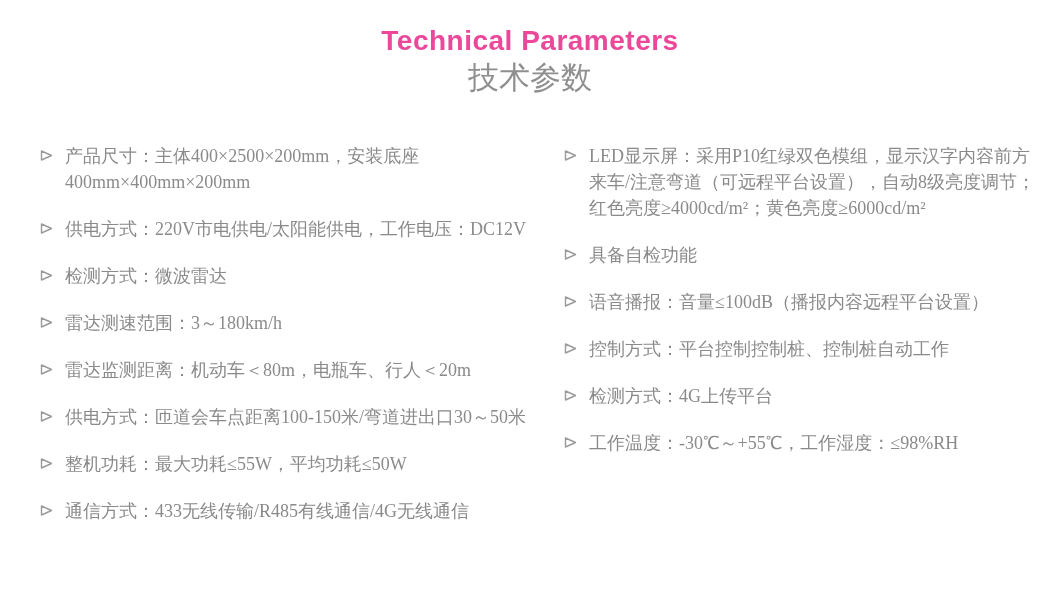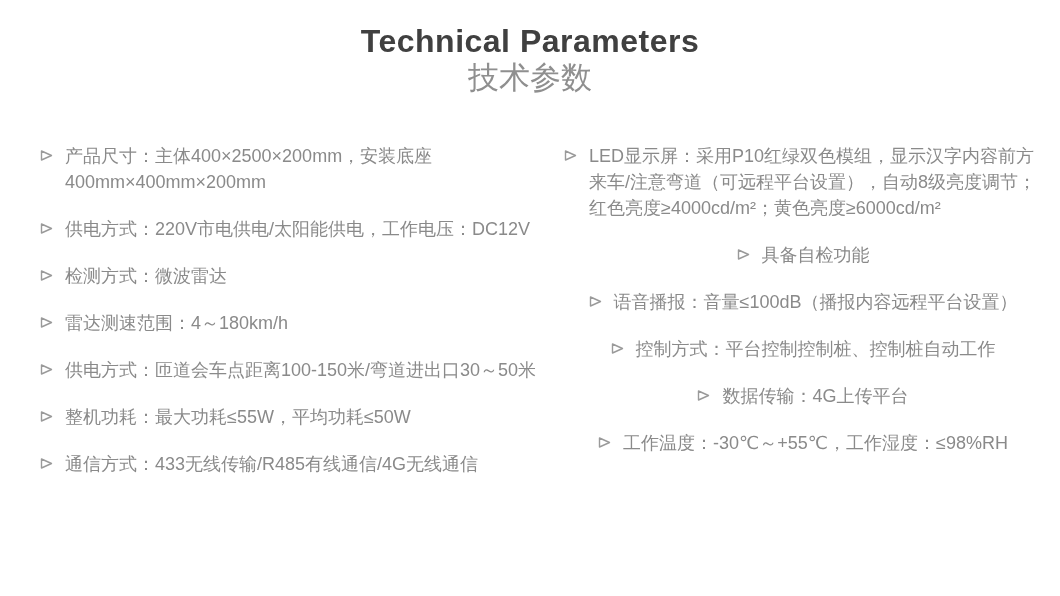--- a/index.html
+++ b/index.html
@@ -6,55 +6,55 @@
   body {
     width: 1060px;
     height: 596px;
     background: #ffffff;
     overflow: hidden;
     font-family: "Liberation Sans", "DejaVu Sans", sans-serif;
   }
   .header { padding-top: 25px; text-align: center; }
   .title-en {
     margin: 0;
-    font-size: 32px;
+    font-size: 28px;
     font-weight: bold;
-    color: #404040;
+    color: #ec4899;
     letter-spacing: 0.5px;
     line-height: 32px;
   }
   .title-zh {
     margin: 2px 0 16px 0;
     font-size: 31px;
     font-weight: 400;
     color: #8f8f8f;
     line-height: 38px;
   }
   .columns {
     display: flex;
     align-items: flex-start;
     margin: 46px 0 0 40px;
   }
   .col { display: flex; flex-direction: column; }
   .col-left  { width: 508px; }
-  .col-right { width: 478px; margin-left: 16px; align-items: center; }
+  .col-right { width: 478px; margin-left: 16px; }
   .item {
     display: flex;
     margin-bottom: 21px;
     font-size: 18px;
     line-height: 26px;
     color: #8a8a8a;
   }
   .bullet {
     flex: 0 0 25px;
     padding-top: 6px;
     box-sizing: border-box;
   }
   .bullet svg { display: block; }
-  .text { flex: 1; }
+  .text { flex: 1; font-family: Liberation Serif, serif; }
 </style>
 </head>
 <body>
 
 <div class="header">
   <h1 class="title-en">Technical Parameters</h1>
   <h2 class="title-zh">技术参数</h2>
 </div>
 
 <div class="columns">
@@ -83,21 +83,29 @@
           </svg>
         </span>
       <span class="text">检测方式：微波雷达</span>
     </div>
     <div class="item">
       <span class="bullet">
           <svg width="14" height="13" viewBox="0 0 14 13">
             <path d="M1.5 2 L11.5 6.5 L1.5 11 Z" fill="none" stroke="#9a9a9a" stroke-width="1.4" stroke-linejoin="round"></path>
           </svg>
         </span>
-      <span class="text">雷达测速范围：4～180km/h</span>
+      <span class="text">雷达测速范围：3～180km/h</span>
+    </div>
+    <div class="item">
+      <span class="bullet">
+          <svg width="14" height="13" viewBox="0 0 14 13">
+            <path d="M1.5 2 L11.5 6.5 L1.5 11 Z" fill="none" stroke="#9a9a9a" stroke-width="1.4" stroke-linejoin="round"></path>
+          </svg>
+        </span>
+      <span class="text">雷达监测距离：机动车＜80m，电瓶车、行人＜20m</span>
     </div>
     <div class="item">
       <span class="bullet">
           <svg width="14" height="13" viewBox="0 0 14 13">
             <path d="M1.5 2 L11.5 6.5 L1.5 11 Z" fill="none" stroke="#9a9a9a" stroke-width="1.4" stroke-linejoin="round"></path>
           </svg>
         </span>
       <span class="text">供电方式：匝道会车点距离100-150米/弯道进出口30～50米</span>
     </div>
     <div class="item">
@@ -150,21 +158,21 @@
           </svg>
         </span>
       <span class="text">控制方式：平台控制控制桩、控制桩自动工作</span>
     </div>
     <div class="item">
       <span class="bullet">
           <svg width="14" height="13" viewBox="0 0 14 13">
             <path d="M1.5 2 L11.5 6.5 L1.5 11 Z" fill="none" stroke="#9a9a9a" stroke-width="1.4" stroke-linejoin="round"></path>
           </svg>
         </span>
-      <span class="text">数据传输：4G上传平台</span>
+      <span class="text">检测方式：4G上传平台</span>
     </div>
     <div class="item">
       <span class="bullet">
           <svg width="14" height="13" viewBox="0 0 14 13">
             <path d="M1.5 2 L11.5 6.5 L1.5 11 Z" fill="none" stroke="#9a9a9a" stroke-width="1.4" stroke-linejoin="round"></path>
           </svg>
         </span>
       <span class="text">工作温度：-30℃～+55℃，工作湿度：≤98%RH</span>
     </div>
   </div>

